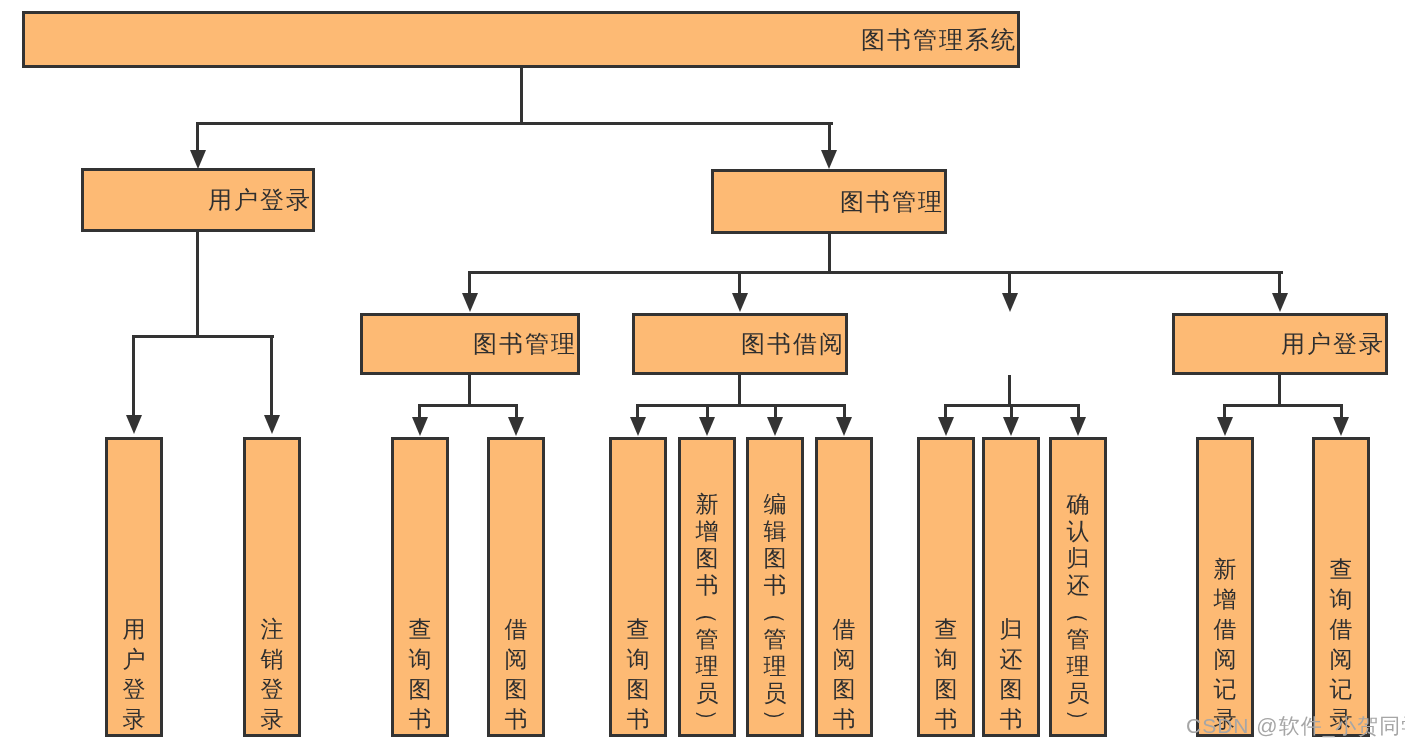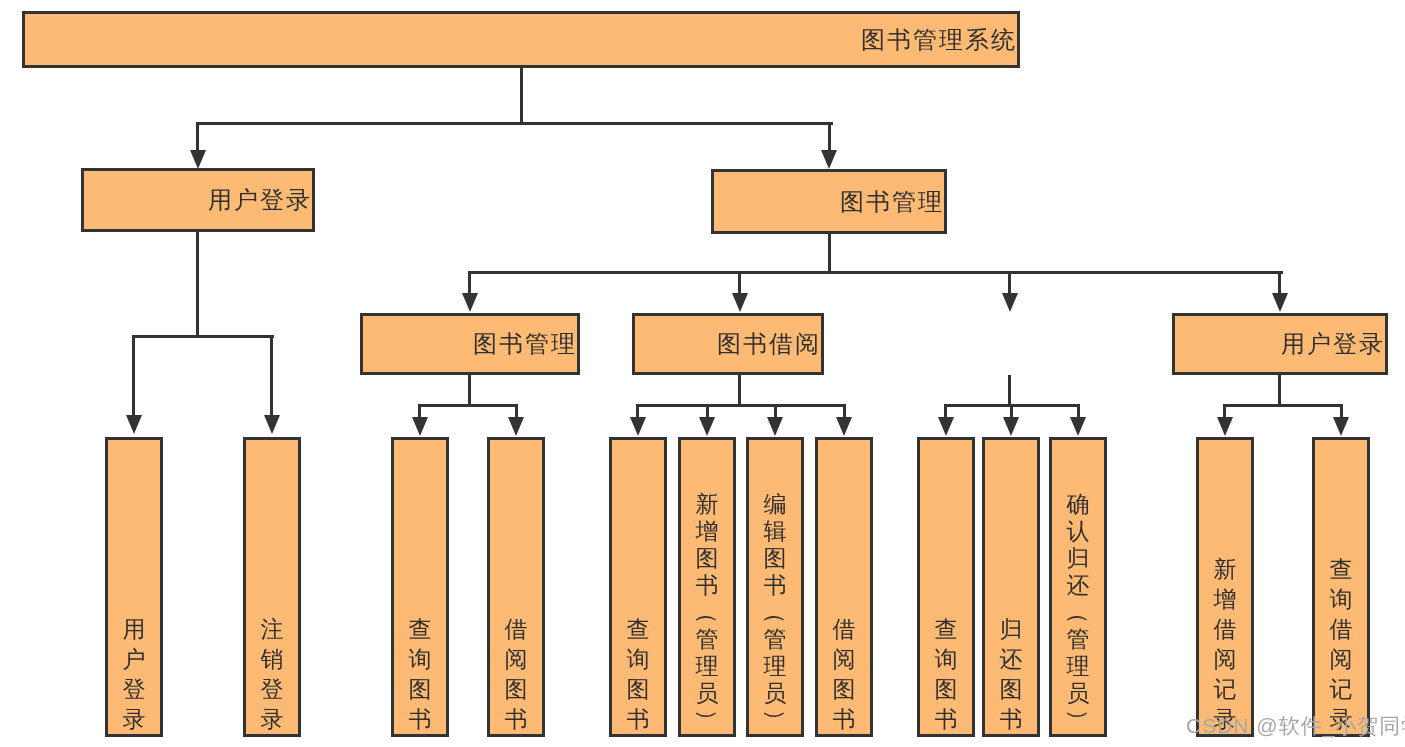--- a/index.html
+++ b/index.html
@@ -80,21 +80,21 @@
   <div class="l" style="left:738px;top:271px;width:3px;height:22px;"></div>
   <div class="arr" style="left:732px;top:293px;"></div>
   <div class="l" style="left:1008px;top:271px;width:3px;height:22px;"></div>
   <div class="arr" style="left:1002px;top:293px;"></div>
   <div class="l" style="left:1278px;top:271px;width:3px;height:22px;"></div>
   <div class="arr" style="left:1272px;top:293px;"></div>
 
   <div class="box h" style="left:360px;top:313px;width:220px;height:62px;">
     <span>图书管理</span>
   </div>
-  <div class="box h" style="left:632px;top:313px;width:192px;height:62px;">
+  <div class="box h" style="left:632px;top:313px;width:216px;height:62px;">
     <span>图书借阅</span>
   </div>
   <div class="box h" style="left:1172px;top:313px;width:216px;height:62px;">
     <span>用户登录</span>
   </div>
 
   <div class="l" style="left:468px;top:375px;width:3px;height:31px;"></div>
   <div class="l" style="left:418px;top:404px;width:100px;height:3px;"></div>
   <div class="l" style="left:418px;top:404px;width:3px;height:14px;"></div>
   <div class="arr" style="left:412px;top:417px;"></div>

